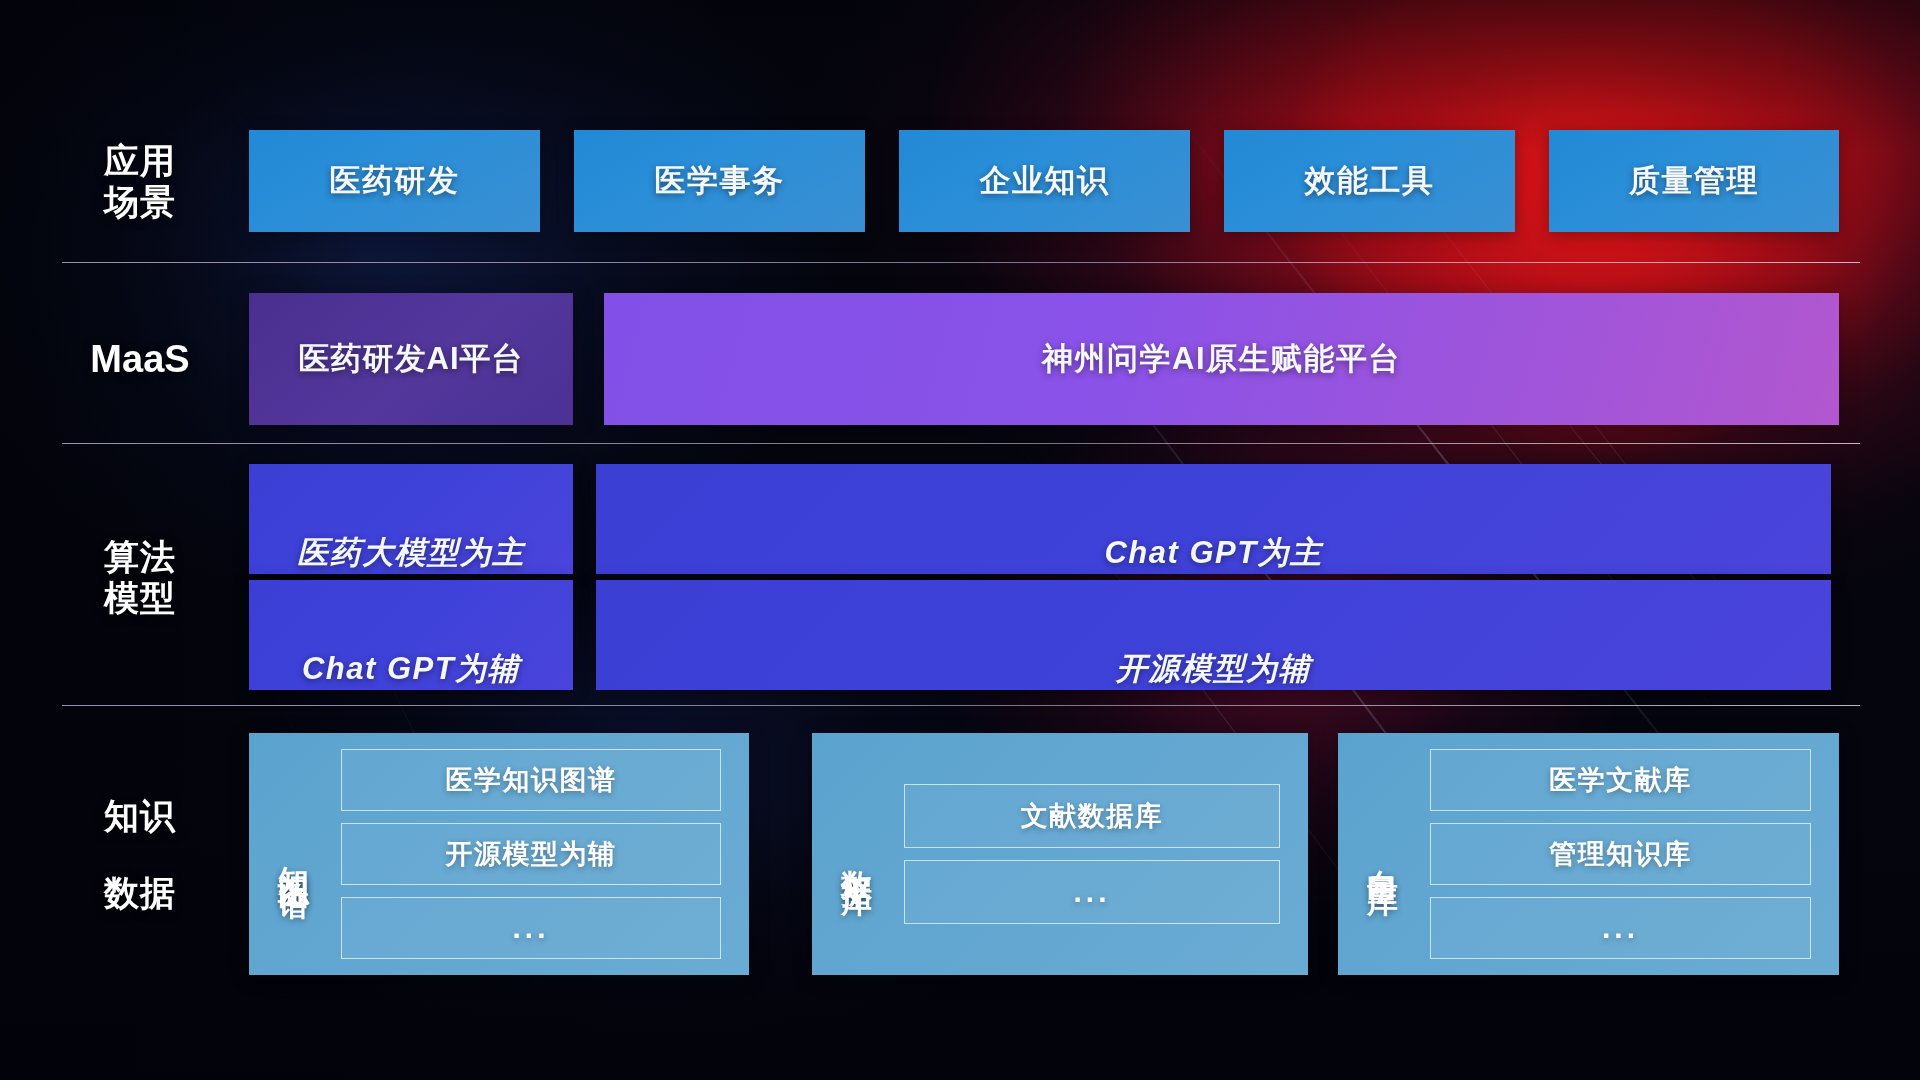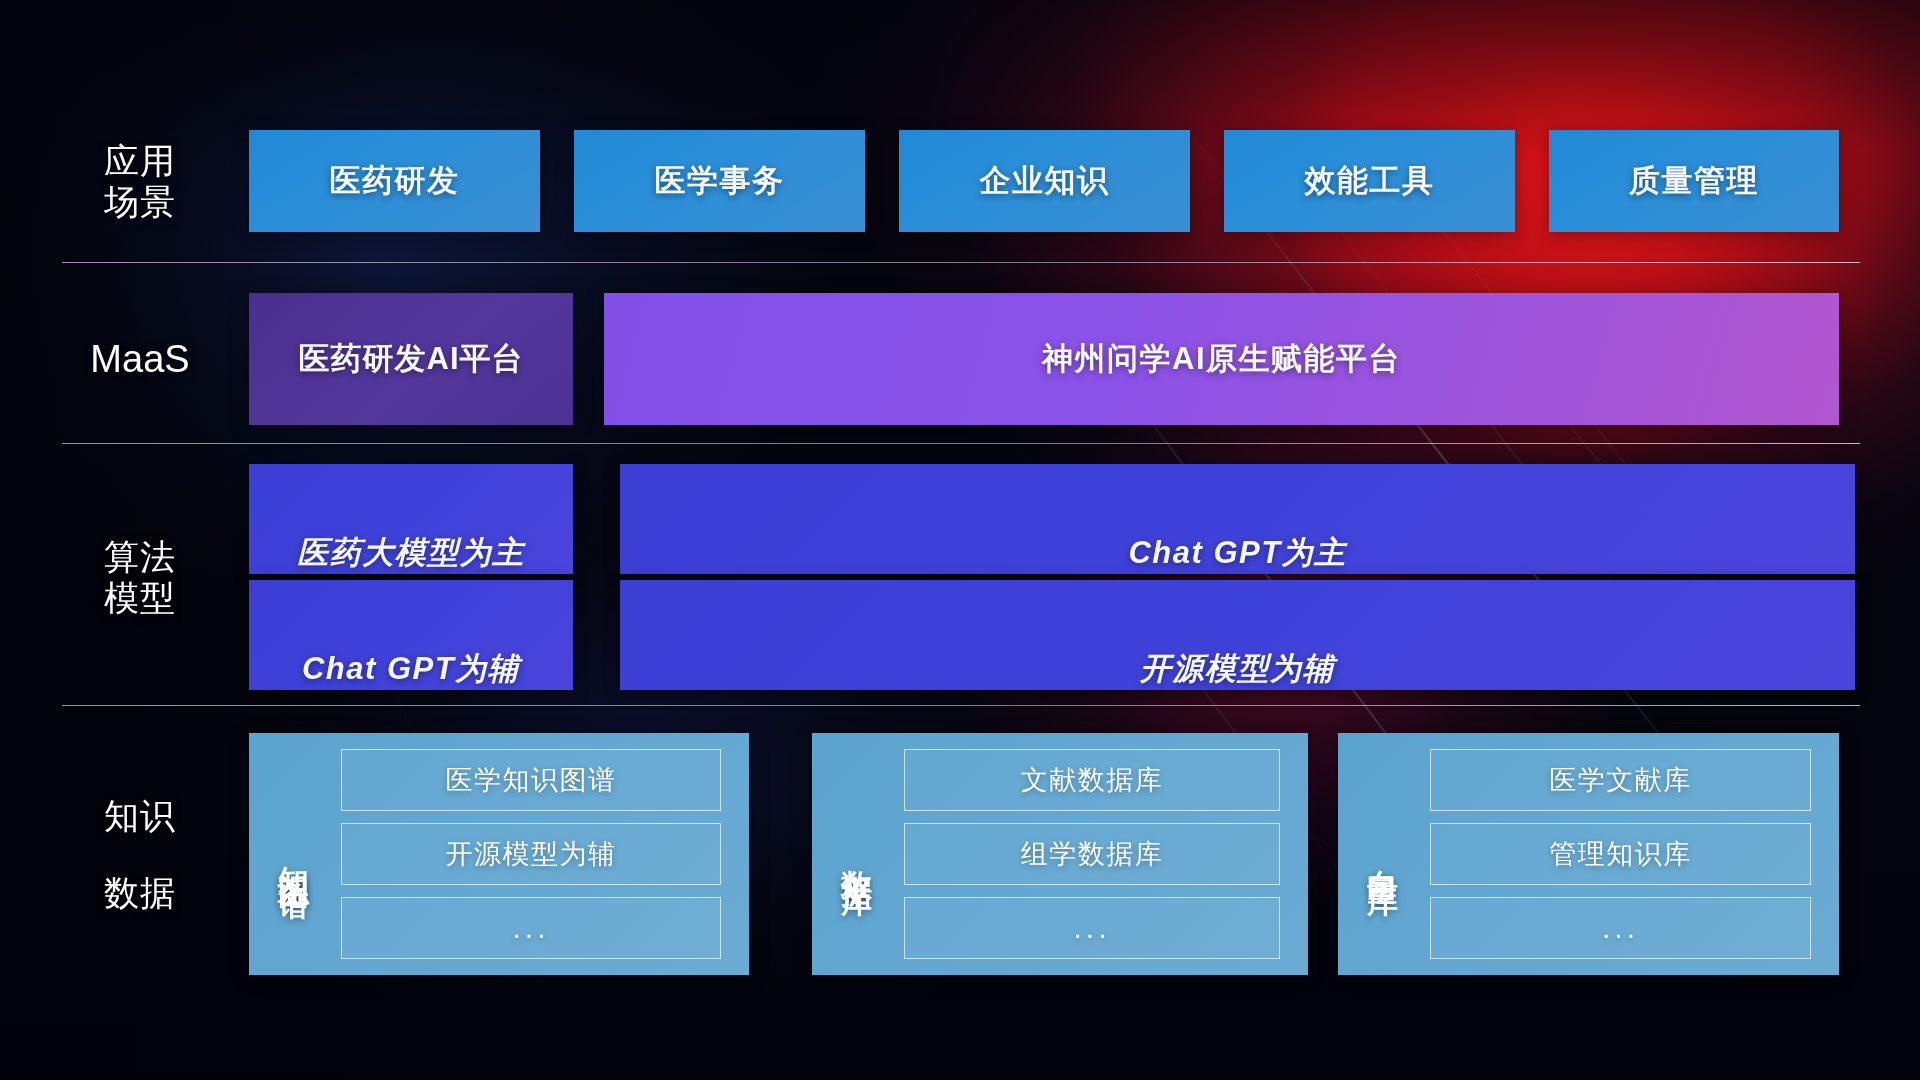--- a/index.html
+++ b/index.html
@@ -74,21 +74,21 @@
   }
   #bg .streak.thin { height:1px; opacity:.55; }
 
   
   #sheet { position:absolute; inset:0; }
 
   .row { position:absolute; left:0; right:0; }
   .row-label {
     position:absolute; left:60px; width:160px;
     text-align:center;
-    color:#ffffff; font-weight:normal;
+    color:#ffffff; font-weight:bold;
     font-size:35px; line-height:1.18;
     letter-spacing:1px;
     text-shadow:0 2px 10px rgba(0,0,0,.75);
   }
   .row-label.latin { font-size:38px; letter-spacing:0px; }
   .divider {
     position:absolute; left:62px; width:1798px; height:1px;
     background:linear-gradient(to right,
       rgba(196,186,214,0.78) 0%,
       rgba(196,186,214,0.62) 55%,
@@ -129,21 +129,21 @@
   
   .alg-box {
     position:absolute; height:110px;
     background:linear-gradient(135deg,#3b3fd4 0%,#3f42d9 50%,#4a44db 100%);
     display:flex; align-items:flex-end; justify-content:center;
     box-shadow:0 3px 16px rgba(0,0,0,.32);
     font-style:italic;
   }
   .alg-box .boxtext { font-size:31px; letter-spacing:1.5px; }
   .alg-left  { left:249px; width:324px; }
-  .alg-right { left:620px; width:1235px; }
+  .alg-right { left:596px; width:1235px; }
   .alg-r1 { top:464px; }
   .alg-r2 { top:580px; }
 
   
   .kd-card {
     position:absolute; top:733px; height:242px;
     background:linear-gradient(135deg,#5ba3cf 0%,#62a7d1 45%,#6aabd3 100%);
     display:flex; align-items:stretch;
     box-shadow:0 3px 18px rgba(0,0,0,.30);
   }
@@ -155,21 +155,21 @@
     text-shadow:0 2px 6px rgba(0,0,0,.35);
     padding-top:2px;
   }
   .kd-items {
     flex:1; display:flex; flex-direction:column; justify-content:center;
     gap:12px; padding:16px 28px 16px 4px;
   }
   .kd-item {
     height:64px; border:1px solid rgba(232,243,250,0.78);
     display:flex; align-items:center; justify-content:center;
-    color:#ffffff; font-weight:normal; font-size:27px; letter-spacing:1.5px;
+    color:#ffffff; font-weight:bold; font-size:27px; letter-spacing:1.5px;
     text-shadow:0 2px 6px rgba(0,0,0,.32);
     background:rgba(255,255,255,0.045);
   }
   .kd-item.dots { font-size:30px; letter-spacing:4px; }
   .kd-1 { left:249px; width:500px; }
   .kd-2 { left:794px; width:496px;margin-left:18px; }
   .kd-3 { left:1338px; width:501px; }
 </style>
 </head>
 <body>
@@ -268,21 +268,20 @@
         <div class="kd-item">医学知识图谱</div>
         <div class="kd-item">开源模型为辅</div>
         <div class="kd-item dots">...</div>
       </div>
     </div>
 
     <div class="kd-card kd-2">
       <div class="kd-vert">数据库</div>
       <div class="kd-items">
         <div class="kd-item">文献数据库</div>
-        <div class="kd-item">组学数据库</div>
         <div class="kd-item dots">...</div>
       </div>
     </div>
 
     <div class="kd-card kd-3">
       <div class="kd-vert">向量库</div>
       <div class="kd-items">
         <div class="kd-item">医学文献库</div>
         <div class="kd-item">管理知识库</div>
         <div class="kd-item dots">...</div>

